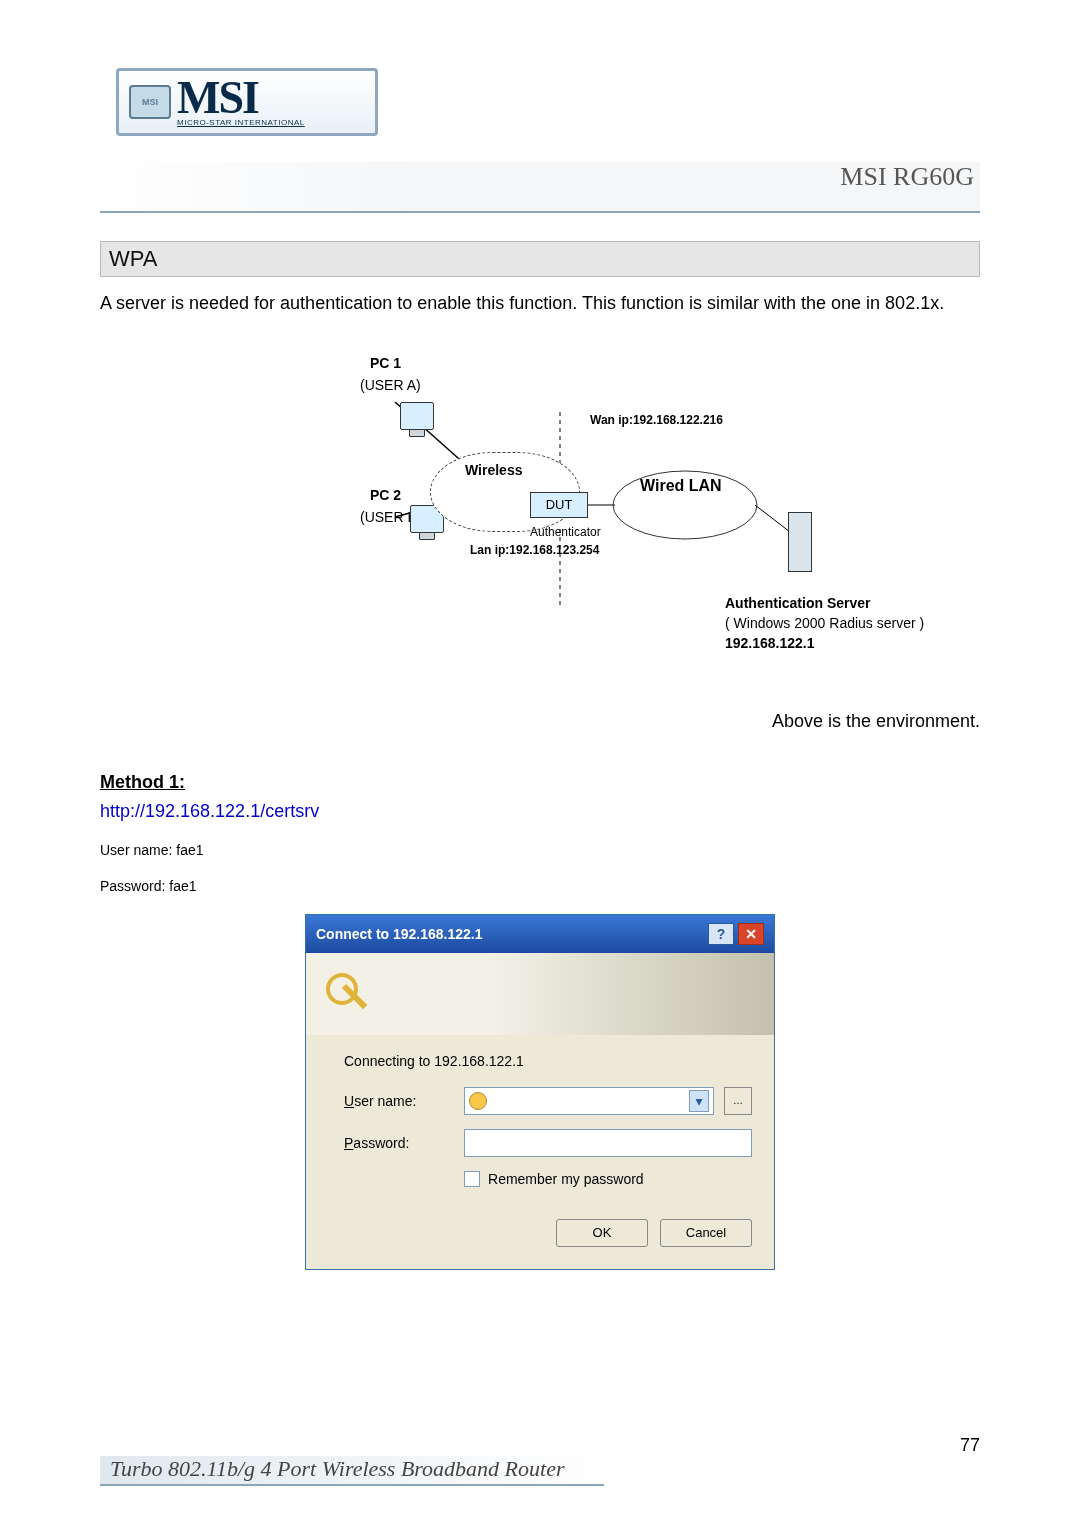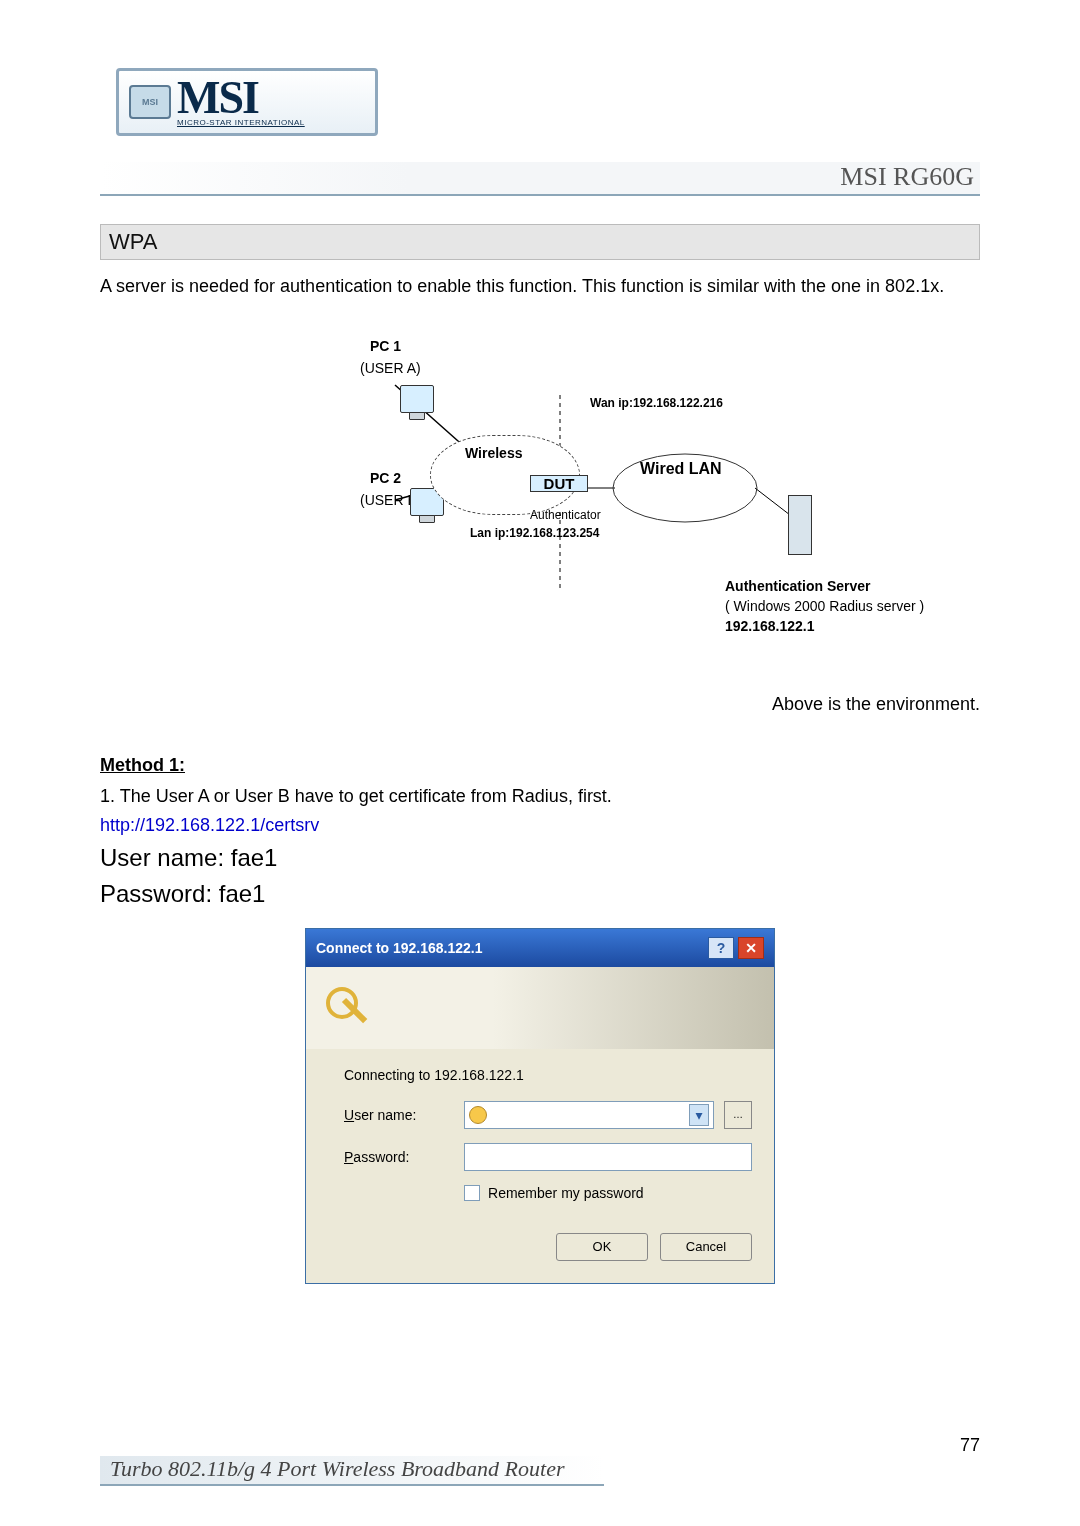--- a/index.html
+++ b/index.html
@@ -53,21 +53,21 @@
   }
   
   .model-bar {
     margin-top: 18px;
     text-align: right;
     font-family: "Comic Sans MS", "Segoe Script", cursive;
     font-size: 26px;
     color: #555;
     border-bottom: 2px solid #8ca6b8;
     padding-right: 6px;
-    padding-bottom: 2px;
+    padding-bottom: 19px;
     background: linear-gradient(to right, #ffffff 0%, #f4f6f8 35%, #f4f6f8 100%);
   }
   
   .section-title {
     margin-top: 28px;
     background: #e6e6e6;
     border: 1px solid #bbb;
     padding: 4px 8px;
     font-weight: normal;
     font-size: 22px;
@@ -95,22 +95,22 @@
     margin-top: 10px;
     font-size: 18px;
   }
   .link {
     color: #0000cc;
     font-size: 18px;
     display: inline-block;
     margin-top: 8px;
   }
   .kv {
-    margin-top: 8px;
-    font-size: 24px;
+    margin-top: 20px;
+    font-size: 14px;
   }
   
   .diagram {
     margin: 30px auto 0 auto;
     width: 640px;
     height: 340px;
     position: relative;
     font-family: Tahoma, sans-serif;
     color: #000;
   }
@@ -125,24 +125,24 @@
   }
   .pc-icon::after {
     content:""; position:absolute; left:8px; right:8px; bottom:-8px; height:6px;
     background:#cfd6db; border:1px solid #333; border-radius:1px;
   }
   .server-icon {
     position:absolute; width:24px; height:60px;
     background:#d9e4ec; border:1px solid #333;
   }
   .dut-box {
-    position:absolute; width:58px; height:17px;
+    position:absolute; width:58px; height:26px;
     background:#d7efff; border:1px solid #333;
     display:flex; align-items:center; justify-content:center;
-    font-size:15px; font-weight:bold;
+    font-size:13px; font-weight:normal;
   }
   .cloud {
     position:absolute; width:150px; height:80px;
     border:1px solid #444; border-radius:50%/60%;
     background:#fff;
   }
   .dashed { border-style:dashed !important; }
   
   .dialog {
     width: 470px;
@@ -297,21 +297,20 @@
 
     <div class="server-icon" style="left:568px; top:165px;"></div>
     <span class="dlabel bold" style="left:505px; top:248px;">Authentication Server</span>
     <span class="dlabel" style="left:505px; top:268px;">( Windows 2000 Radius server )</span>
     <span class="dlabel bold" style="left:505px; top:288px;">192.168.122.1</span>
   </div>
 
   <p class="env-caption">Above is the environment.</p>
 
   <p class="method-heading">Method 1:</p>
-  <p class="step">1. The User A or User B have to get certificate from Radius, first.</p>
   <a class="link">http://192.168.122.1/certsrv</a>
   <p class="kv">User name: fae1</p>
   <p class="kv">Password: fae1</p>
 
   
   <div class="dialog">
     <div class="dlg-title">
       <span>Connect to 192.168.122.1</span>
       <div class="title-buttons">
         <div class="title-btn help">?</div>

